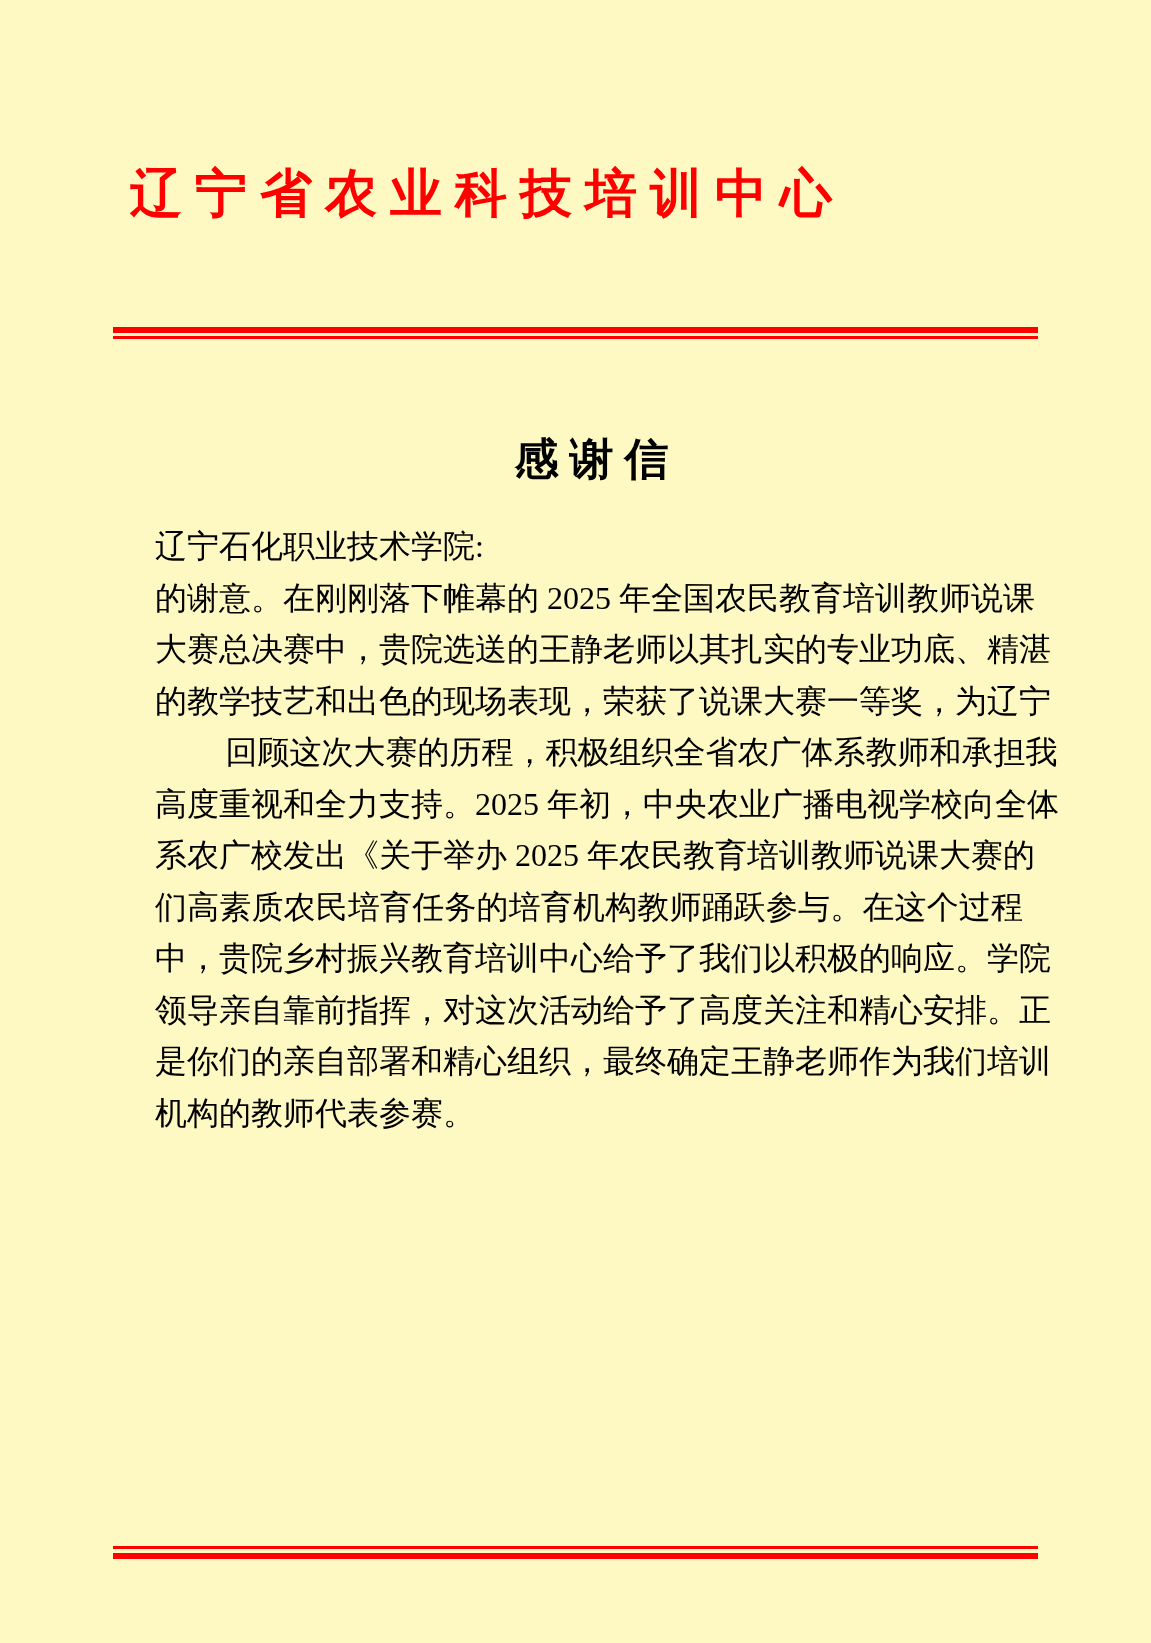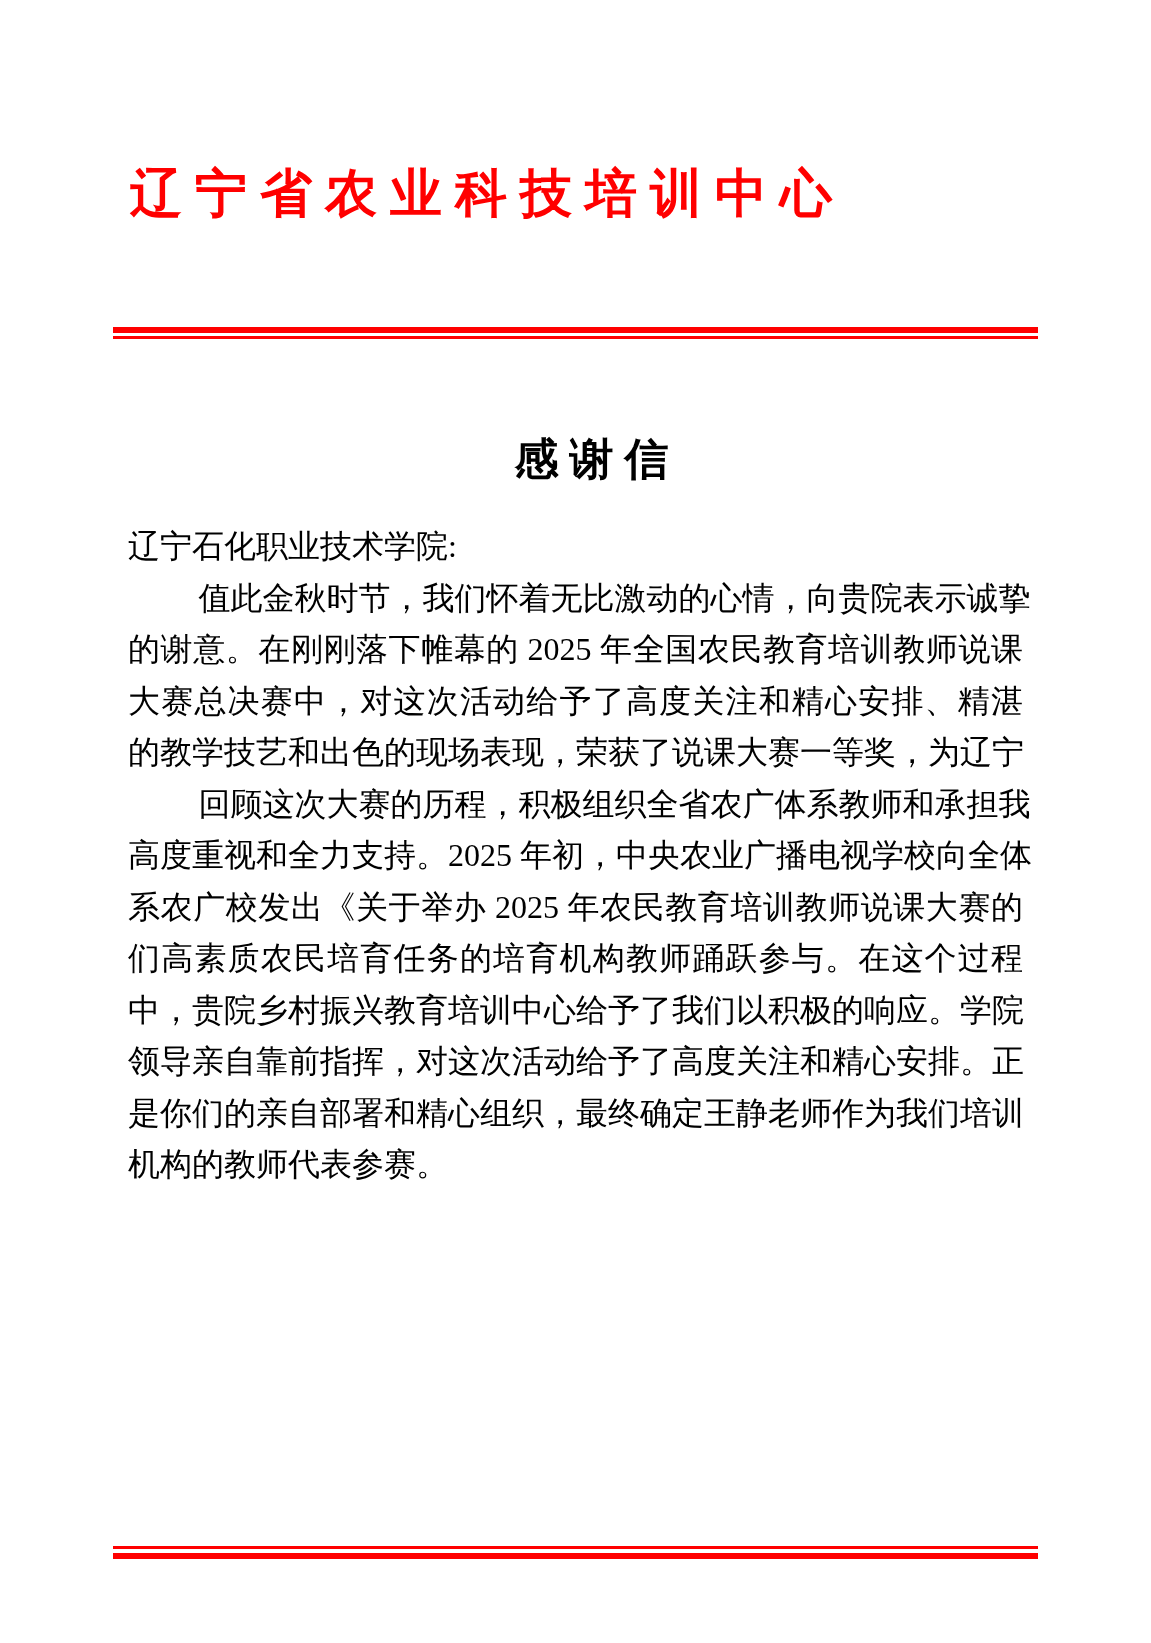--- a/index.html
+++ b/index.html
@@ -1,21 +1,21 @@
 <!DOCTYPE html>
 <html><head>
 <meta charset="utf-8">
 <style>
   html, body { margin: 0; padding: 0; background: #e9e9e9; }
   .page {
     position: relative;
     width: 1151px;
     height: 1643px;
     margin: 0 auto;
-    background: #ffffff;
+    background: #fef9c3;
     font-family: "Liberation Serif", "DejaVu Serif", serif;
     color: #000000;
     overflow: hidden;
   }
 
   
   .letterhead {
     position: absolute;
     top: 156px;
     left: 130px;
@@ -67,20 +67,21 @@
     width: 895px;
     font-size: 32px;
   }
   .line {
     height: 51.5px;
     line-height: 51.5px;
     white-space: nowrap;
     text-align: justify;
     text-align-last: justify;
     text-justify: inter-character;
+    margin-left: 27px;
   }
   .line.plain {
     text-align: left;
     text-align-last: left;
   }
   .line.indent { text-indent: 2.2em; }
 </style>
 </head>
 <body>
 
@@ -92,23 +93,22 @@
 
   <div class="rule rule-top">
     <div class="bar bar-thick"></div>
     <div class="bar bar-thin"></div>
   </div>
 
   <h1 class="title">感 谢 信</h1>
 
   <main class="body">
     <div class="line plain">辽宁石化职业技术学院:</div>
-    <div class="line indent">值此金秋时节，我们怀着无比激动的心情，向贵院表示诚挚</div>
     <div class="line">的谢意。在刚刚落下帷幕的 2025 年全国农民教育培训教师说课</div>
-    <div class="line">大赛总决赛中，对这次活动给予了高度关注和精心安排、精湛</div>
+    <div class="line">大赛总决赛中，贵院选送的王静老师以其扎实的专业功底、精湛</div>
     <div class="line">的教学技艺和出色的现场表现，荣获了说课大赛一等奖，为辽宁</div>
     <div class="line indent">回顾这次大赛的历程，积极组织全省农广体系教师和承担我</div>
     <div class="line">高度重视和全力支持。2025 年初，中央农业广播电视学校向全体</div>
     <div class="line">系农广校发出《关于举办 2025 年农民教育培训教师说课大赛的</div>
     <div class="line">们高素质农民培育任务的培育机构教师踊跃参与。在这个过程</div>
     <div class="line">中，贵院乡村振兴教育培训中心给予了我们以积极的响应。学院</div>
     <div class="line">领导亲自靠前指挥，对这次活动给予了高度关注和精心安排。正</div>
     <div class="line">是你们的亲自部署和精心组织，最终确定王静老师作为我们培训</div>
     <div class="line plain">机构的教师代表参赛。</div>
   </main>

